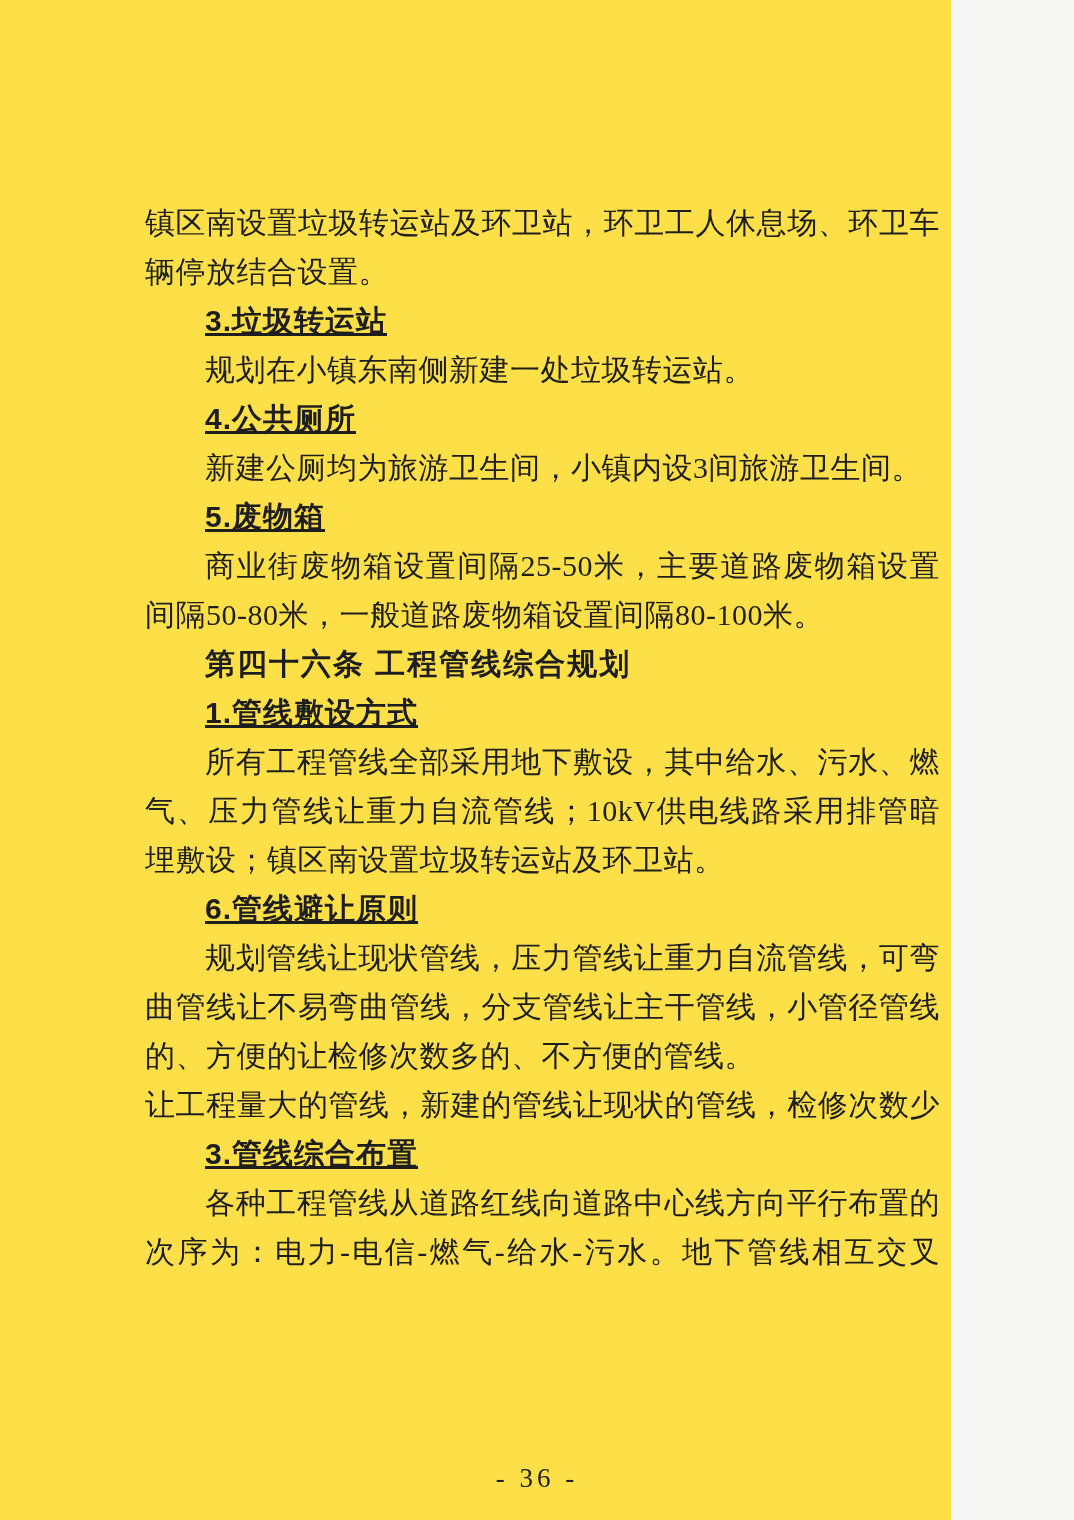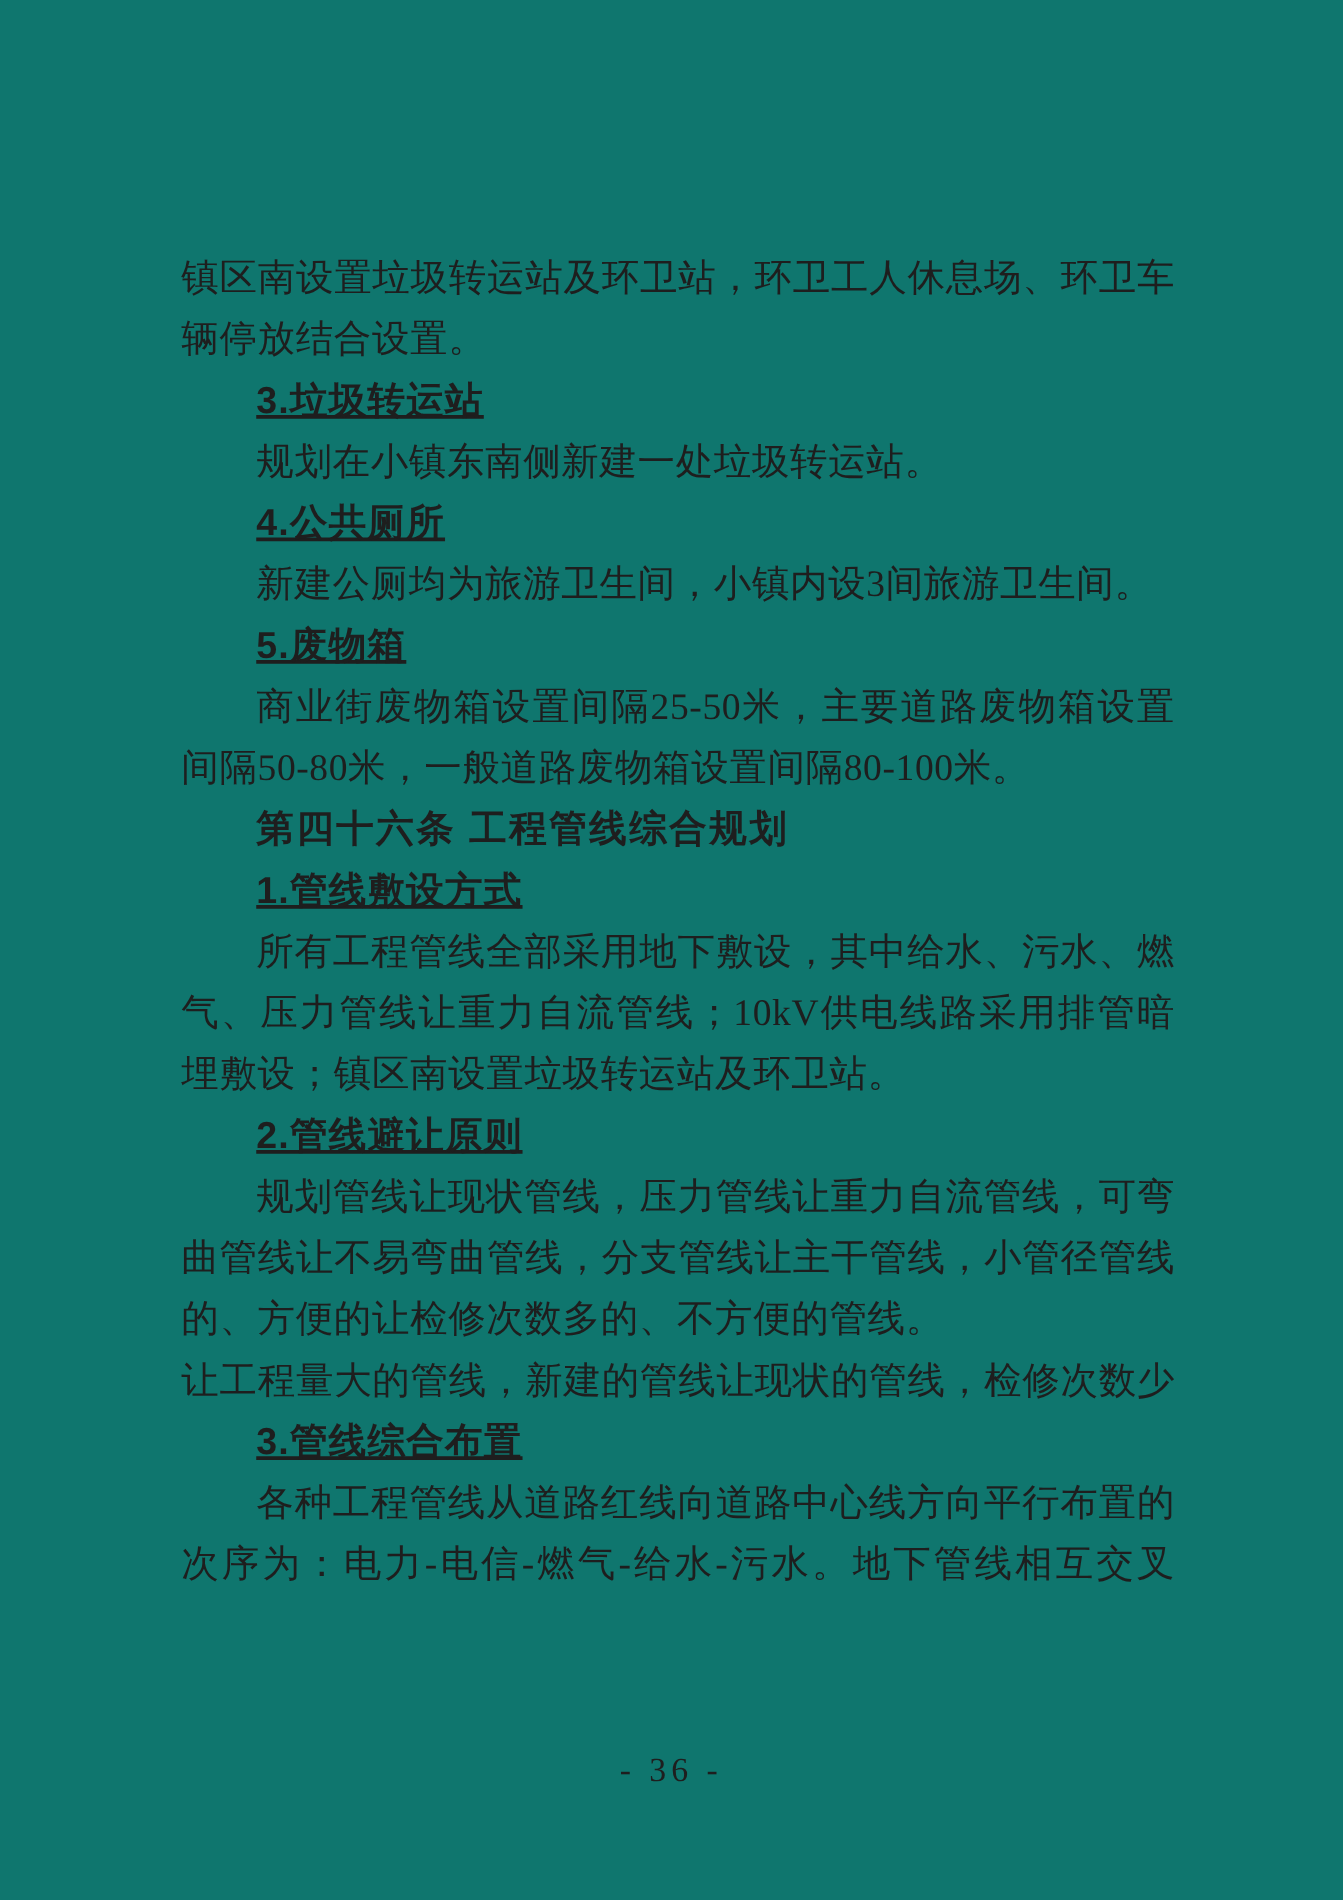--- a/index.html
+++ b/index.html
@@ -6,23 +6,23 @@
     margin: 0;
     padding: 0;
   }
   body {
     width: 1074px;
     height: 1520px;
     background: #f7f7f5;
   }
   .page {
     position: relative;
-    width: 1074px;
+    width: 951px;
     height: 1520px;
-    background: #0f766e;
+    background: #fde047;
     color: #1e1e1e;
     overflow: hidden;
     font-family: "Liberation Serif", serif;
   }
   .content {
     position: absolute;
     left: 145px;
     top: 198px;
     width: 795px;
   }
@@ -47,21 +47,21 @@
     text-decoration: underline;
   }
   .heading-major {
     font-family: "Liberation Sans", sans-serif;
     font-weight: 700;
     font-size: 30px;
     letter-spacing: 2px;
   }
   .footer {
     position: absolute;
-    top: 1401px;
+    top: 1463px;
     left: 0;
     width: 1074px;
     text-align: center;
     font-size: 27px;
     line-height: 30px;
     color: #1e1e1e;
     font-family: "Liberation Serif", serif;
     letter-spacing: 4px;
   }
 </style>
@@ -77,21 +77,21 @@
     <div class="line heading indent">4.公共厕所</div>
     <div class="line indent">新建公厕均为旅游卫生间，小镇内设3间旅游卫生间。</div>
     <div class="line heading indent">5.废物箱</div>
     <div class="line indent fill">商业街废物箱设置间隔25-50米，主要道路废物箱设置</div>
     <div class="line">间隔50-80米，一般道路废物箱设置间隔80-100米。</div>
     <div class="line heading-major indent">第四十六条 工程管线综合规划</div>
     <div class="line heading indent">1.管线敷设方式</div>
     <div class="line indent fill">所有工程管线全部采用地下敷设，其中给水、污水、燃</div>
     <div class="line fill">气、压力管线让重力自流管线；10kV供电线路采用排管暗</div>
     <div class="line">埋敷设；镇区南设置垃圾转运站及环卫站。</div>
-    <div class="line heading indent">2.管线避让原则</div>
+    <div class="line heading indent">6.管线避让原则</div>
     <div class="line indent fill">规划管线让现状管线，压力管线让重力自流管线，可弯</div>
     <div class="line fill">曲管线让不易弯曲管线，分支管线让主干管线，小管径管线</div>
     <div class="line">的、方便的让检修次数多的、不方便的管线。</div>
     <div class="line fill">让工程量大的管线，新建的管线让现状的管线，检修次数少</div>
     <div class="line heading indent">3.管线综合布置</div>
     <div class="line indent fill">各种工程管线从道路红线向道路中心线方向平行布置的</div>
     <div class="line fill">次序为：电力-电信-燃气-给水-污水。地下管线相互交叉</div>
   </div>
 
   <div class="footer">- 36 -</div>

